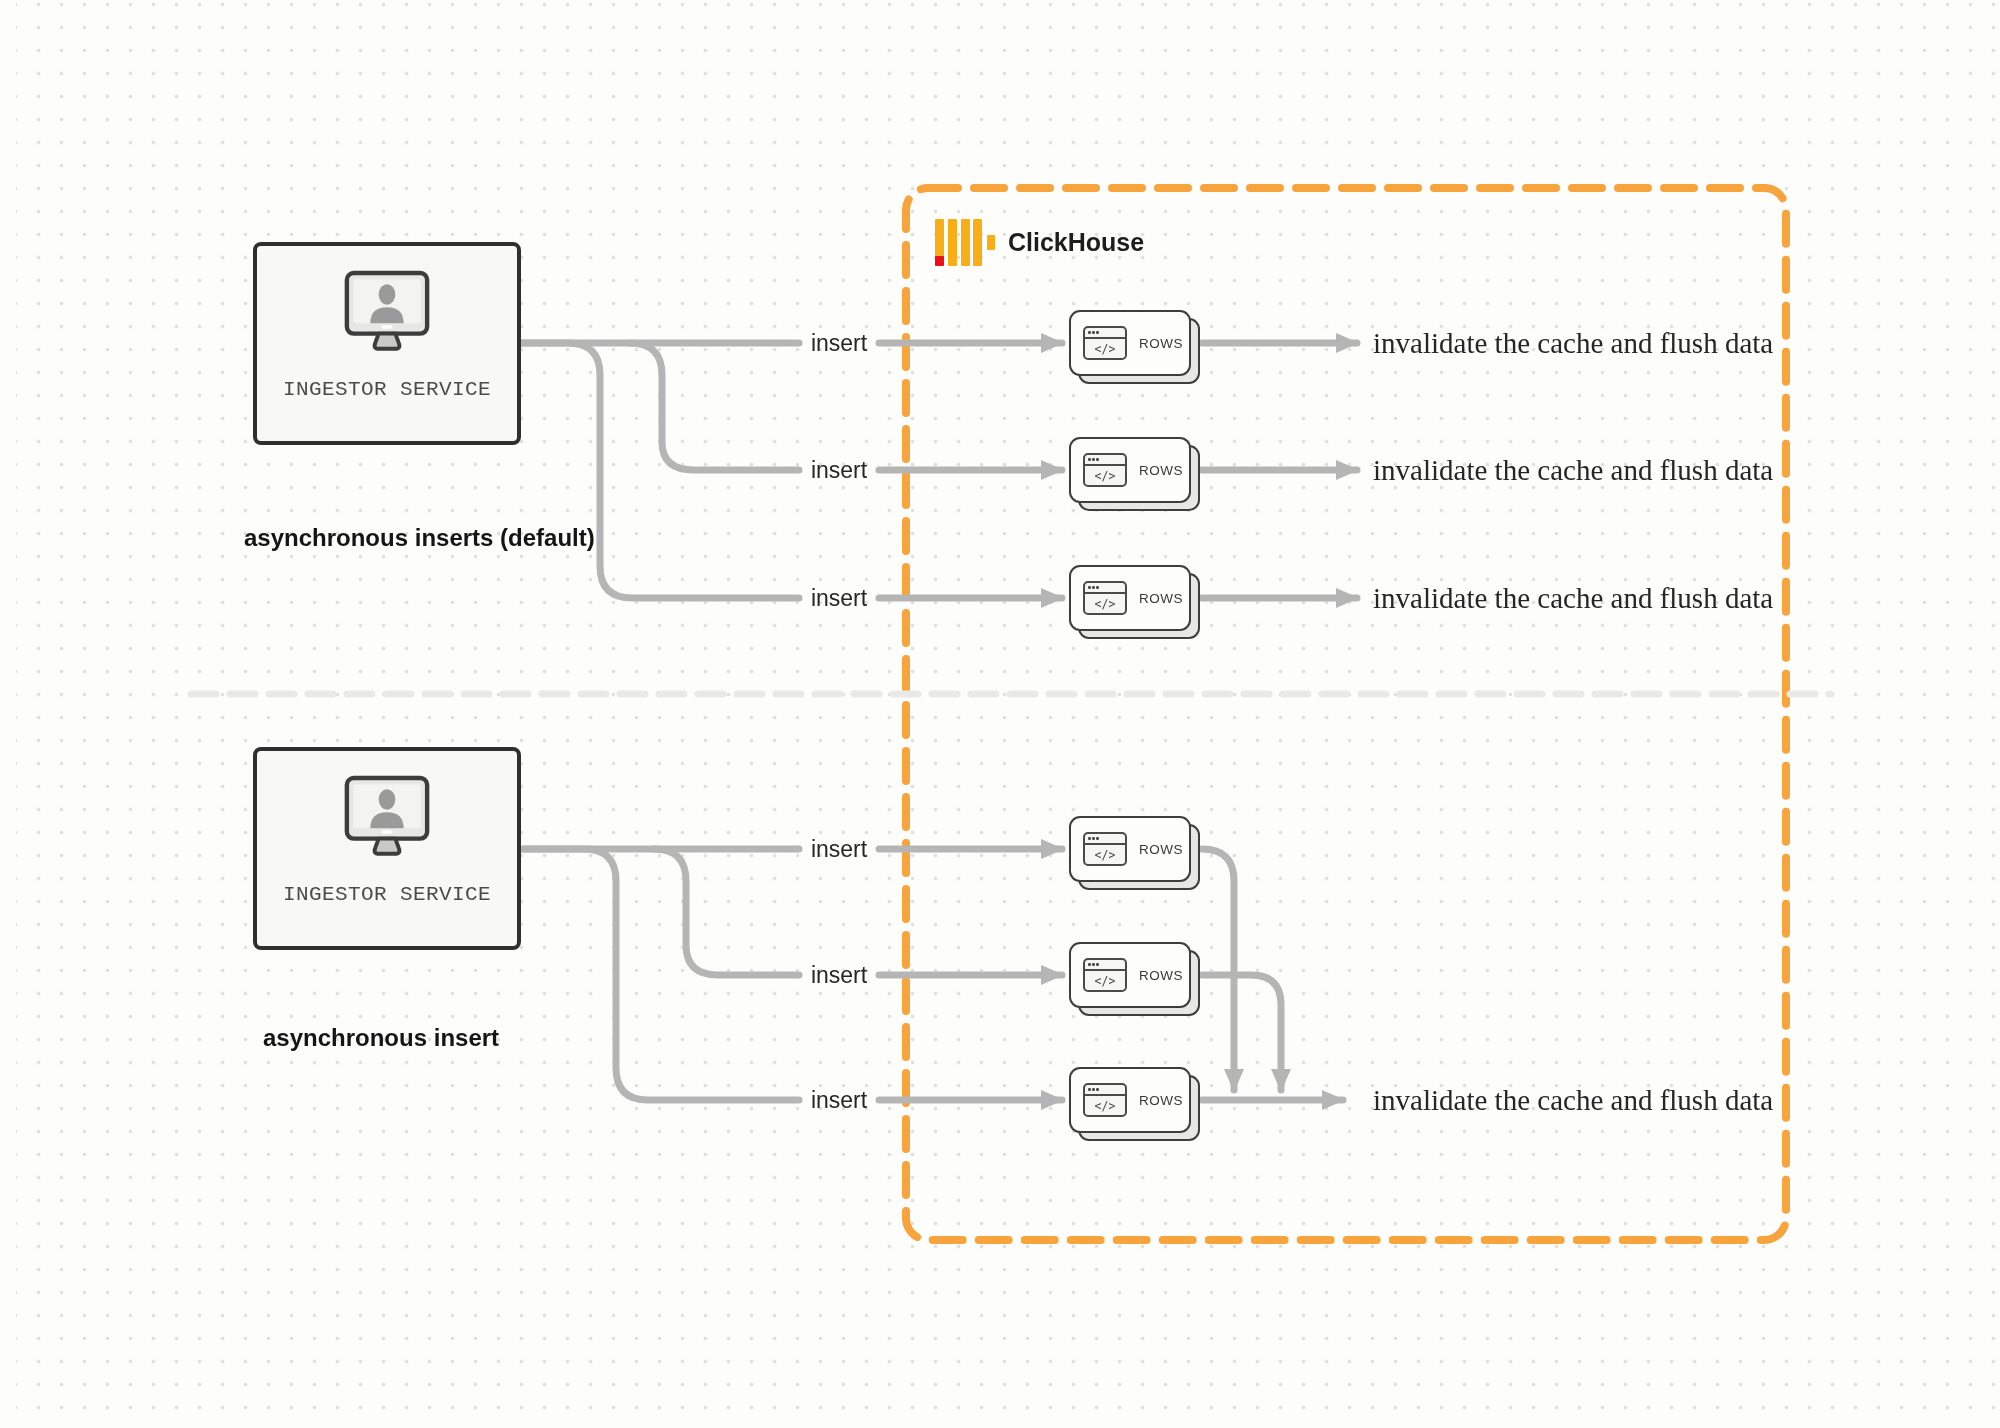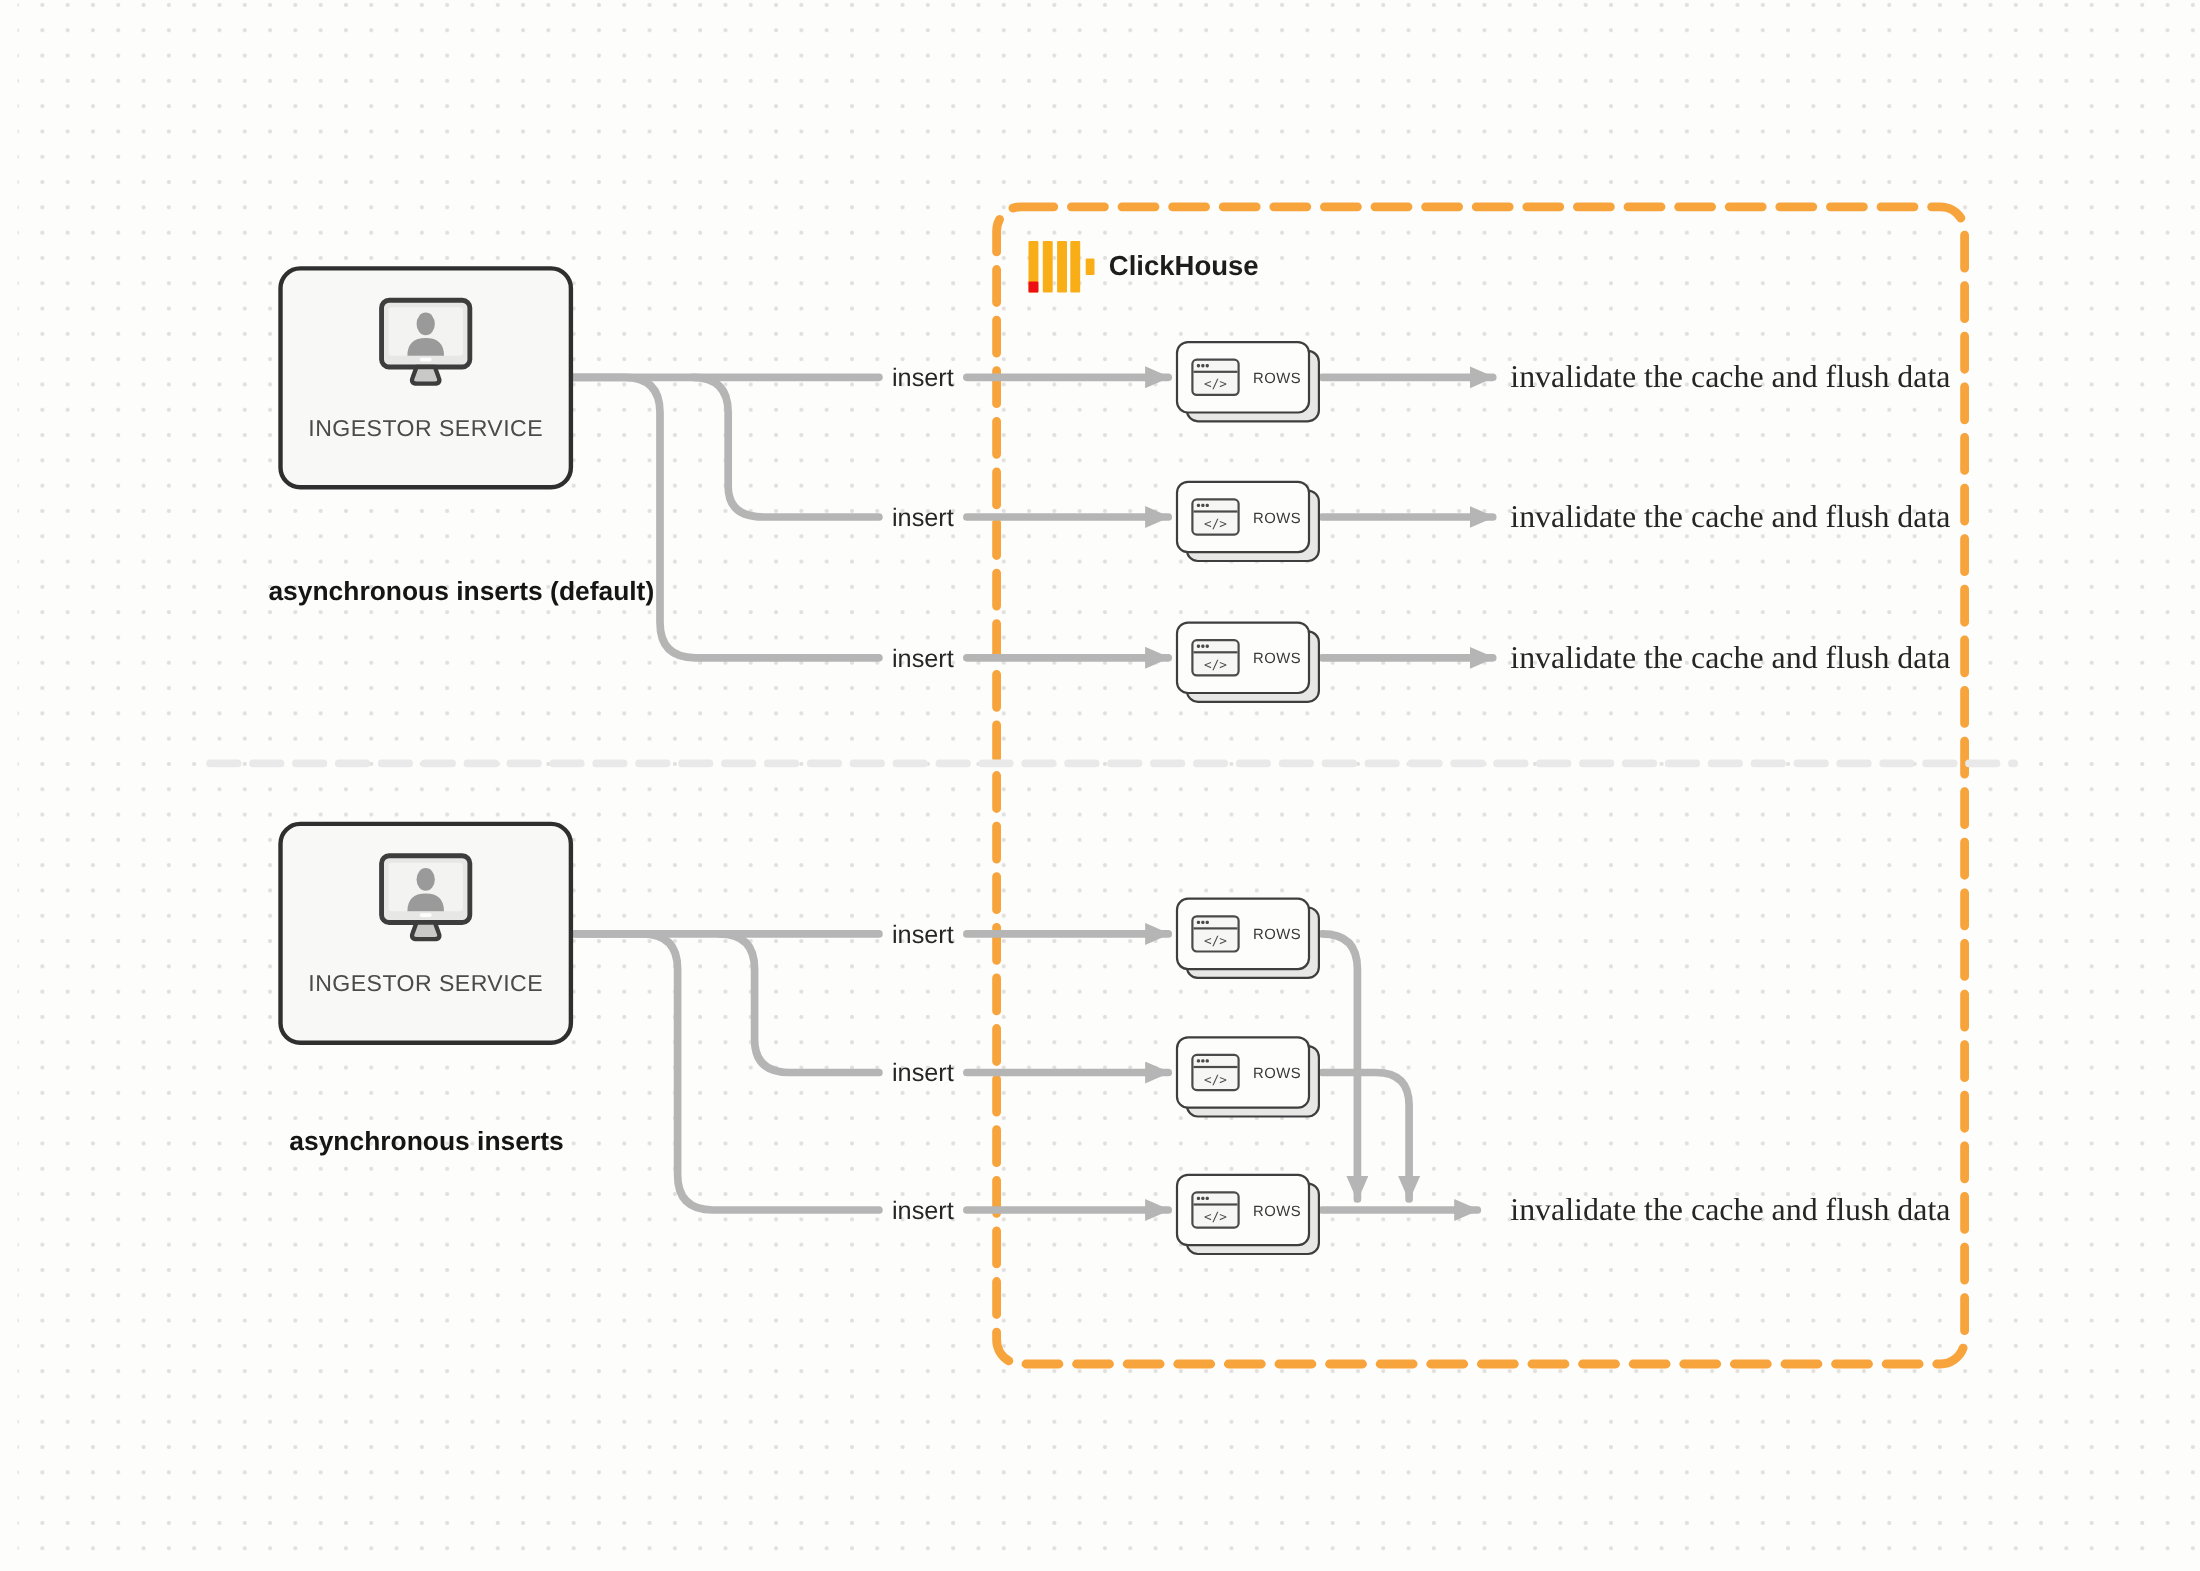--- a/index.html
+++ b/index.html
@@ -8,22 +8,22 @@
     font-family:"Liberation Sans",sans-serif;
     background-color:#fdfdfc;
     background-image:radial-gradient(circle,#e2e0dd 1.6px,transparent 2.1px);
     background-size:23px 23px;background-position:11px 16px;margin-left:16px;
   }
   svg.wires{position:absolute;left:0;top:0;pointer-events:none;}
 
   
   .ingestor{
     position:absolute;width:268px;height:203px;box-sizing:border-box;
-    background:#f8f8f6;border:4px solid #2f2f2f;border-radius:20px;
-    display:flex;flex-direction:column;align-items:center;
+    background:#f8f8f6;border:4px solid #2f2f2f;border-radius:8px;
+    display:flex;flex-direction:column;align-items:center;font-family:Liberation Mono, monospace;
   }
   .ingestor svg{margin-top:24px;}
   .ingestor-label{margin-top:16px;font-size:21px;letter-spacing:.4px;color:#4b4b4b;}
 
   
   .section-label{position:absolute;font-size:24px;font-weight:bold;color:#151515;white-space:nowrap;}
 
   
   .insert-label{position:absolute;width:84px;text-align:center;font-size:23px;line-height:28px;color:#262626;}
   .result-label{position:absolute;font-size:29px;line-height:28px;color:#262626;white-space:nowrap;font-family:Liberation Serif, serif;}
@@ -122,21 +122,21 @@
       <rect x="15.5" y="9.5" width="69" height="45" rx="3" fill="#f3f3f1"></rect>
       <ellipse cx="50" cy="25" rx="8.5" ry="10.5" fill="#9a9a9a"></ellipse>
       <path d="M33 54.5 Q33 38 50 38 Q67 38 67 54.5 Z" fill="#9a9a9a"></path>
       <rect x="44.5" y="56.5" width="11" height="3.4" rx="1.7" fill="#ffffff"></rect>
       <path d="M41.5 65 H58.5 L62 74.5 Q64.5 80.5 58 80.5 H42 Q35.5 80.5 38 74.5 Z" fill="#c9c9c8" stroke="#3d3d3d" stroke-width="4" stroke-linejoin="round"></path>
     </svg>
     <div class="ingestor-label">INGESTOR SERVICE</div>
   </div>
 
   <div class="section-label" style="left:228px;top:524px">asynchronous inserts (default)</div>
-  <div class="section-label" style="left:247px;top:1024px">asynchronous inserts</div>
+  <div class="section-label" style="left:247px;top:1024px">asynchronous insert</div>
 
   <span class="insert-label" style="left:781px;top:329px">insert</span>
   <span class="insert-label" style="left:781px;top:456px">insert</span>
   <span class="insert-label" style="left:781px;top:584px">insert</span>
 
   <span class="insert-label" style="left:781px;top:835px">insert</span>
   <span class="insert-label" style="left:781px;top:961px">insert</span>
   <span class="insert-label" style="left:781px;top:1086px">insert</span>
 
   <div class="rows-card" style="left:1053px;top:310px">

